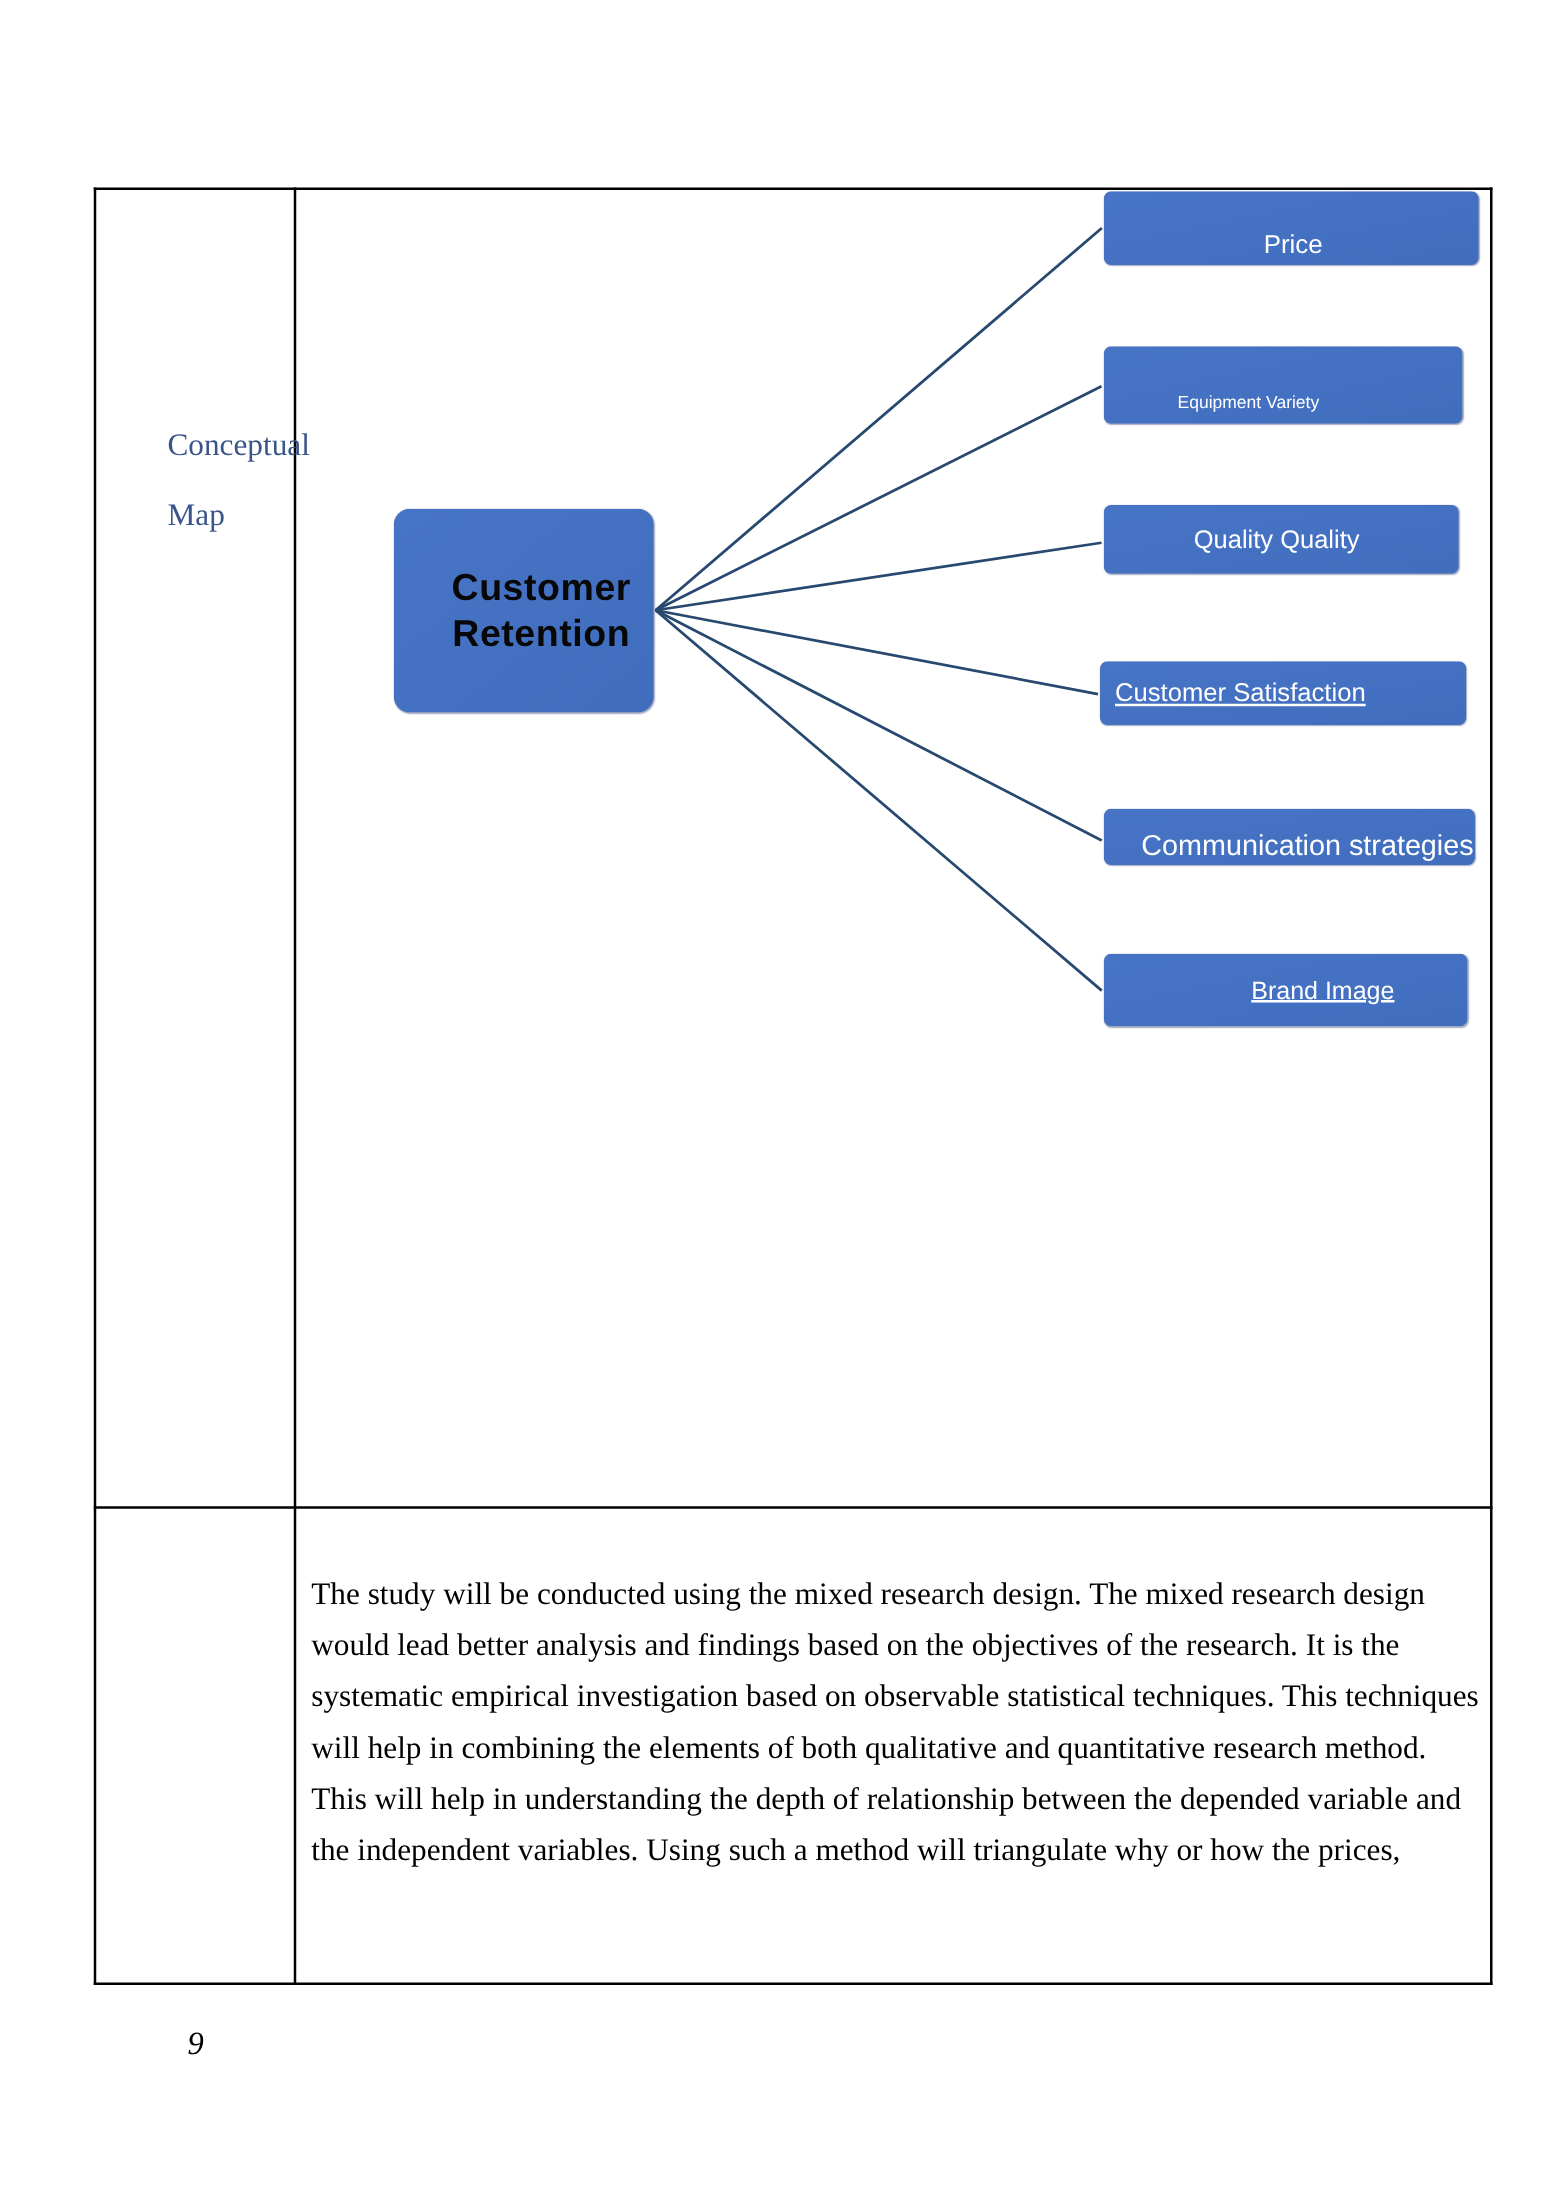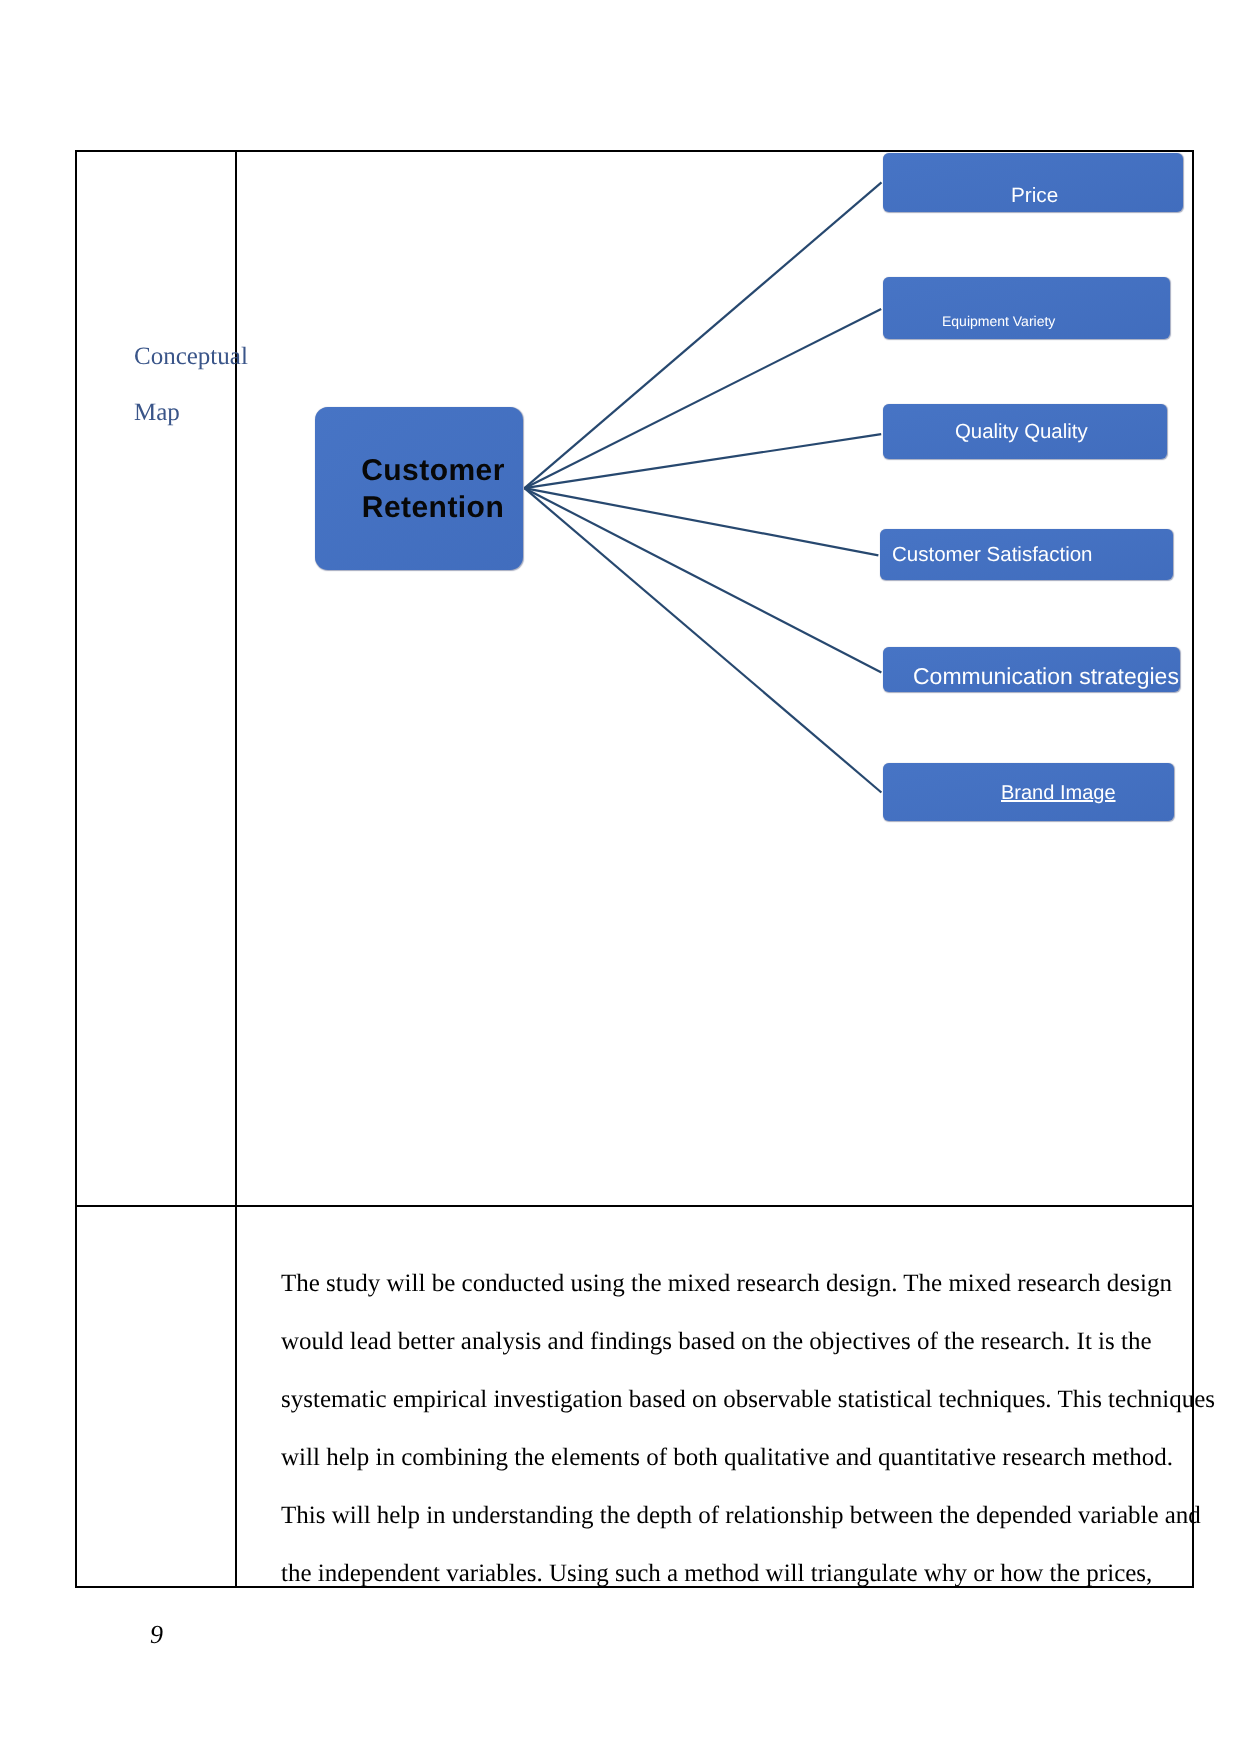--- a/index.html
+++ b/index.html
@@ -46,42 +46,42 @@
   #node-4 { left:883px; top:647px; width:297px; height:45px; }
   #node-5 { left:883px; top:763px; width:291px; height:58px; }
 
   .node-label {
     position:absolute; color:#FFFFFF; white-space:nowrap;
     font-family:"Liberation Sans", sans-serif;
   }
   #node-label-0 { left:1011px; top:184px; font-size:20.7px; }
   #node-label-1 { left:942px;  top:313px; font-size:14px; }
   #node-label-2 { left:955px;  top:421px; font-size:20.4px; }
-  #node-label-3 { left:892px;  top:543px; font-size:20.5px; }
+  #node-label-3 { left:892px;  top:543px; font-size:20.5px;text-decoration:underline; }
   #node-label-4 { left:913px;  top:663px; font-size:23px; }
   #node-label-5 { left:1001px;  top:782px; font-size:20px;text-decoration:underline; }
 
   #center-node {
     position:absolute; box-sizing:border-box; border-radius:13px;
     background:#4472C4;
     background-image:linear-gradient(to bottom right, rgba(255,255,255,0.015), rgba(28,48,108,0.075));
     box-shadow:0.5px 0.7px 1.1px rgba(30,45,95,0.40);
     left:315px; top:407px; width:208px; height:163px;
   }
   #center-label {
     position:absolute; left:315px; top:452px; width:236px;
     color:#080808; font-family:"Liberation Sans", sans-serif;
     font-size:30px; font-weight:bold; line-height:37.3px; text-align:center;
     letter-spacing:0.45px;
   }
 
   
   #para {
     position:absolute; left:249px; top:1255px; width:937px;
-    font-size:25px; line-height:58px; color:#000000; text-align:left;margin-left:32px;
+    font-size:25px; line-height:41px; color:#000000; text-align:left;
   }
 
   
   #pagenum { position:absolute; left:150px; top:1620px; font-size:26px; font-style:italic; color:#000000; }
 </style>
 </head>
 <body>
 
 <div class="page">
 

